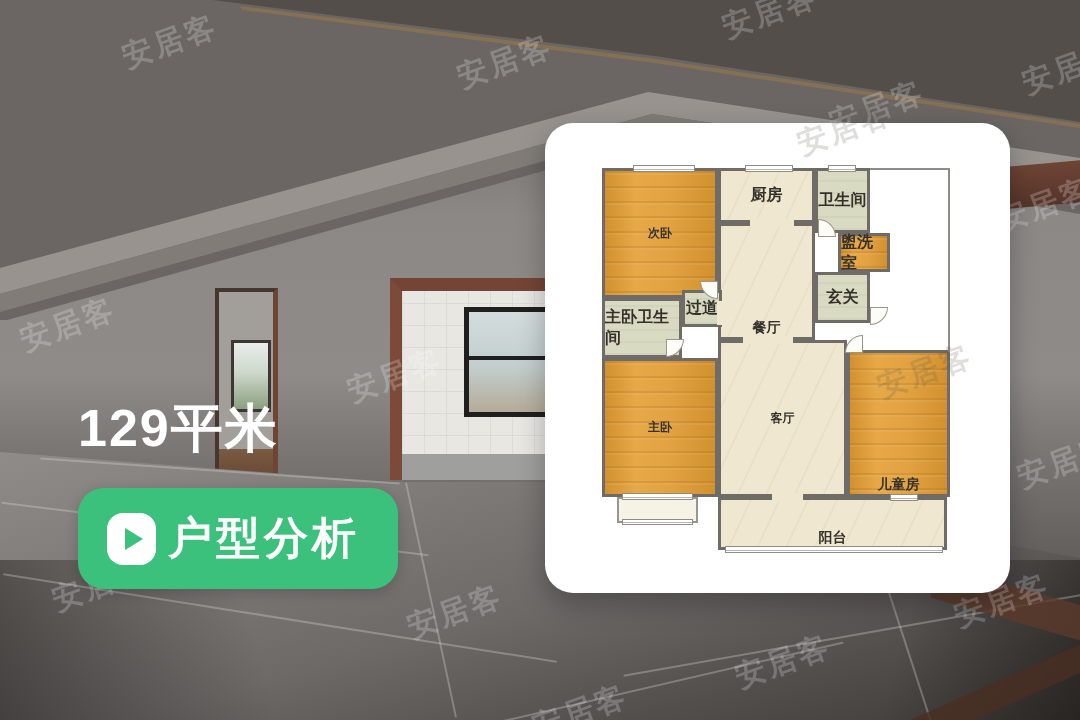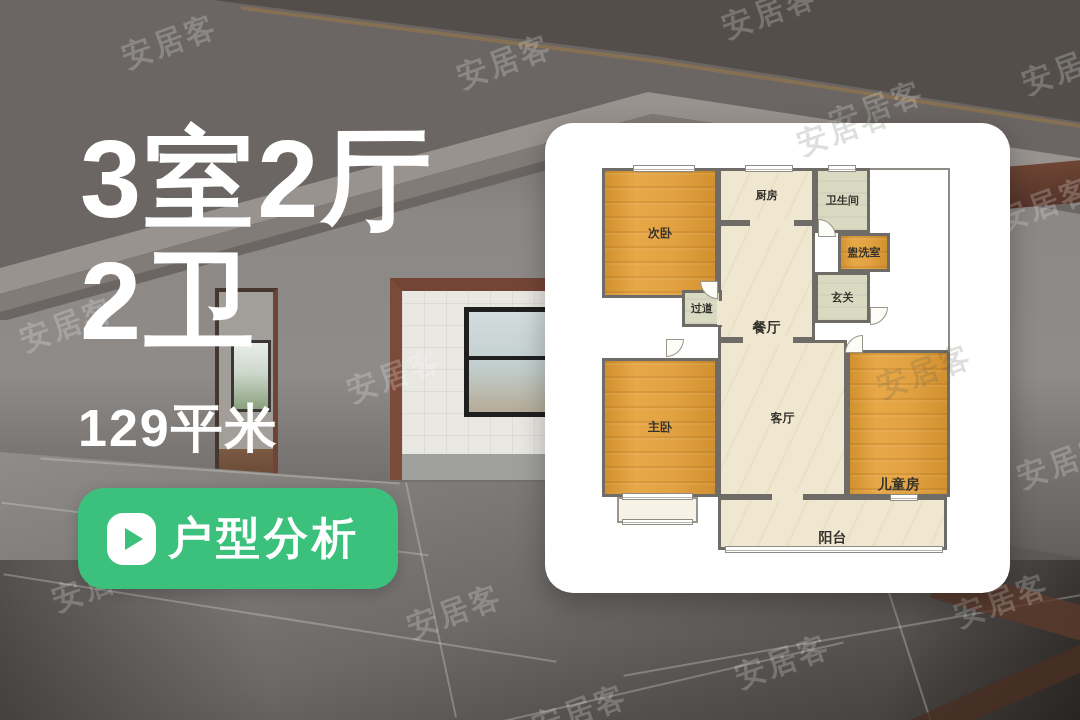--- a/index.html
+++ b/index.html
@@ -57,21 +57,21 @@
     box-shadow:0 10px 28px rgba(0,0,0,.28);z-index:5;}
   .plan{position:absolute;inset:0;}
   .room{position:absolute;box-sizing:border-box;border:3px solid #6f6b66;display:flex;align-items:center;justify-content:center;
     color:#33312c;font-weight:600;}
   .wood{background:#e2a242;
     background-image:repeating-linear-gradient(180deg,rgba(140,80,10,.16) 0 2px,rgba(255,255,255,.06) 2px 4px,transparent 4px 15px),
       linear-gradient(90deg,#d2912f 0%,#e7a848 28%,#e2a242 60%,#d2912f 100%);}
   .tile{background:#efe7cf;background-image:repeating-linear-gradient(115deg,rgba(170,140,90,.08) 0 2px,transparent 2px 26px);}
   .wet{background:#d9dac2;background-image:repeating-linear-gradient(0deg,rgba(0,0,0,.03) 0 2px,transparent 2px 12px);}
   .pale{background:#f6f2e5;}
-  .lbl-l{font-size:12px;} .lbl-m{font-size:14px;align-items:flex-end;} .lbl-s{font-size:11px;letter-spacing:0;align-items:center;}
+  .lbl-l{font-size:12px;} .lbl-m{font-size:14px;align-items:flex-end;} .lbl-s{font-size:16px;letter-spacing:0;align-items:center;}
   .thinline{position:absolute;background:#8f8b85;}
   .pwin{position:absolute;background:#ffffff;border:1px solid #8f8b85;box-sizing:border-box;}
   .pwin::after{content:"";position:absolute;left:0;right:0;top:50%;height:1px;background:#b9b5ae;}
   .arc{position:absolute;width:18px;height:18px;background:#fdfdf7;border:1px solid #9a968c;box-sizing:border-box;}
   .patch{position:absolute;background:#efe7cf;}
 
   
   .headline{left:80px;top:118px;color:#ffffff;font-weight:800;font-size:110px;line-height:1.11;letter-spacing:3px;z-index:7;}
   .area{left:78px;top:394px;color:#ffffff;font-weight:800;font-size:52px;letter-spacing:2px;z-index:7;text-align:center;}
   .cta{left:78px;top:488px;width:320px;height:101px;border:none;border-radius:26px;background:#3cc17d;cursor:pointer;
@@ -149,20 +149,23 @@
         </div>
       <div class="room tile lbl-m" style="left:173px;top:100px;width:97px;height:117px;">
           <span>餐厅</span>
         </div>
       <div class="room wet lbl-s" style="left:270px;top:149px;width:55px;height:51px;">
           <span>玄关</span>
         </div>
       <div class="room wet lbl-s" style="left:137px;top:167px;width:40px;height:37px;">
           <span>过道</span>
         </div>
+      <div class="room wet lbl-s" style="left:57px;top:175px;width:80px;height:60px;">
+          <span>主卧卫生间</span>
+        </div>
       <div class="room wood lbl-l" style="left:57px;top:235px;width:116px;height:139px;">
           <span>主卧</span>
         </div>
       <div class="room tile lbl-l" style="left:173px;top:217px;width:129px;height:157px;">
           <span>客厅</span>
         </div>
       <div class="room wood lbl-m" style="left:302px;top:227px;width:103px;height:147px;">
           <span>儿童房</span>
         </div>
       <div class="room tile lbl-m" style="left:173px;top:374px;width:229px;height:53px;">
@@ -190,24 +193,20 @@
       <div class="arc" style="left:273px;top:96px;border-radius:0 100% 0 0;"></div>
       <div class="arc" style="left:121px;top:216px;border-radius:0 0 100% 0;"></div>
       <div class="arc" style="left:325px;top:184px;border-radius:0 0 100% 0;"></div>
       <div class="arc" style="left:300px;top:212px;border-radius:100% 0 0 0;"></div>
 
       <span class="wm dark" style="left:380px;top:249px;">安居客</span>
       <span class="wm dark" style="left:300px;top:6px;">安居客</span>
     </div>
   </div>
 
-  <div class="abs headline">
-    <div>3室2厅</div>
-    <div>2卫</div>
-  </div>
   <div class="abs area">129平米</div>
 
   <button class="abs cta">
     <span class="play-badge">
         <span class="play-tri"></span>
       </span>
     <span class="cta-label">户型分析</span>
   </button>
 
 </div>

